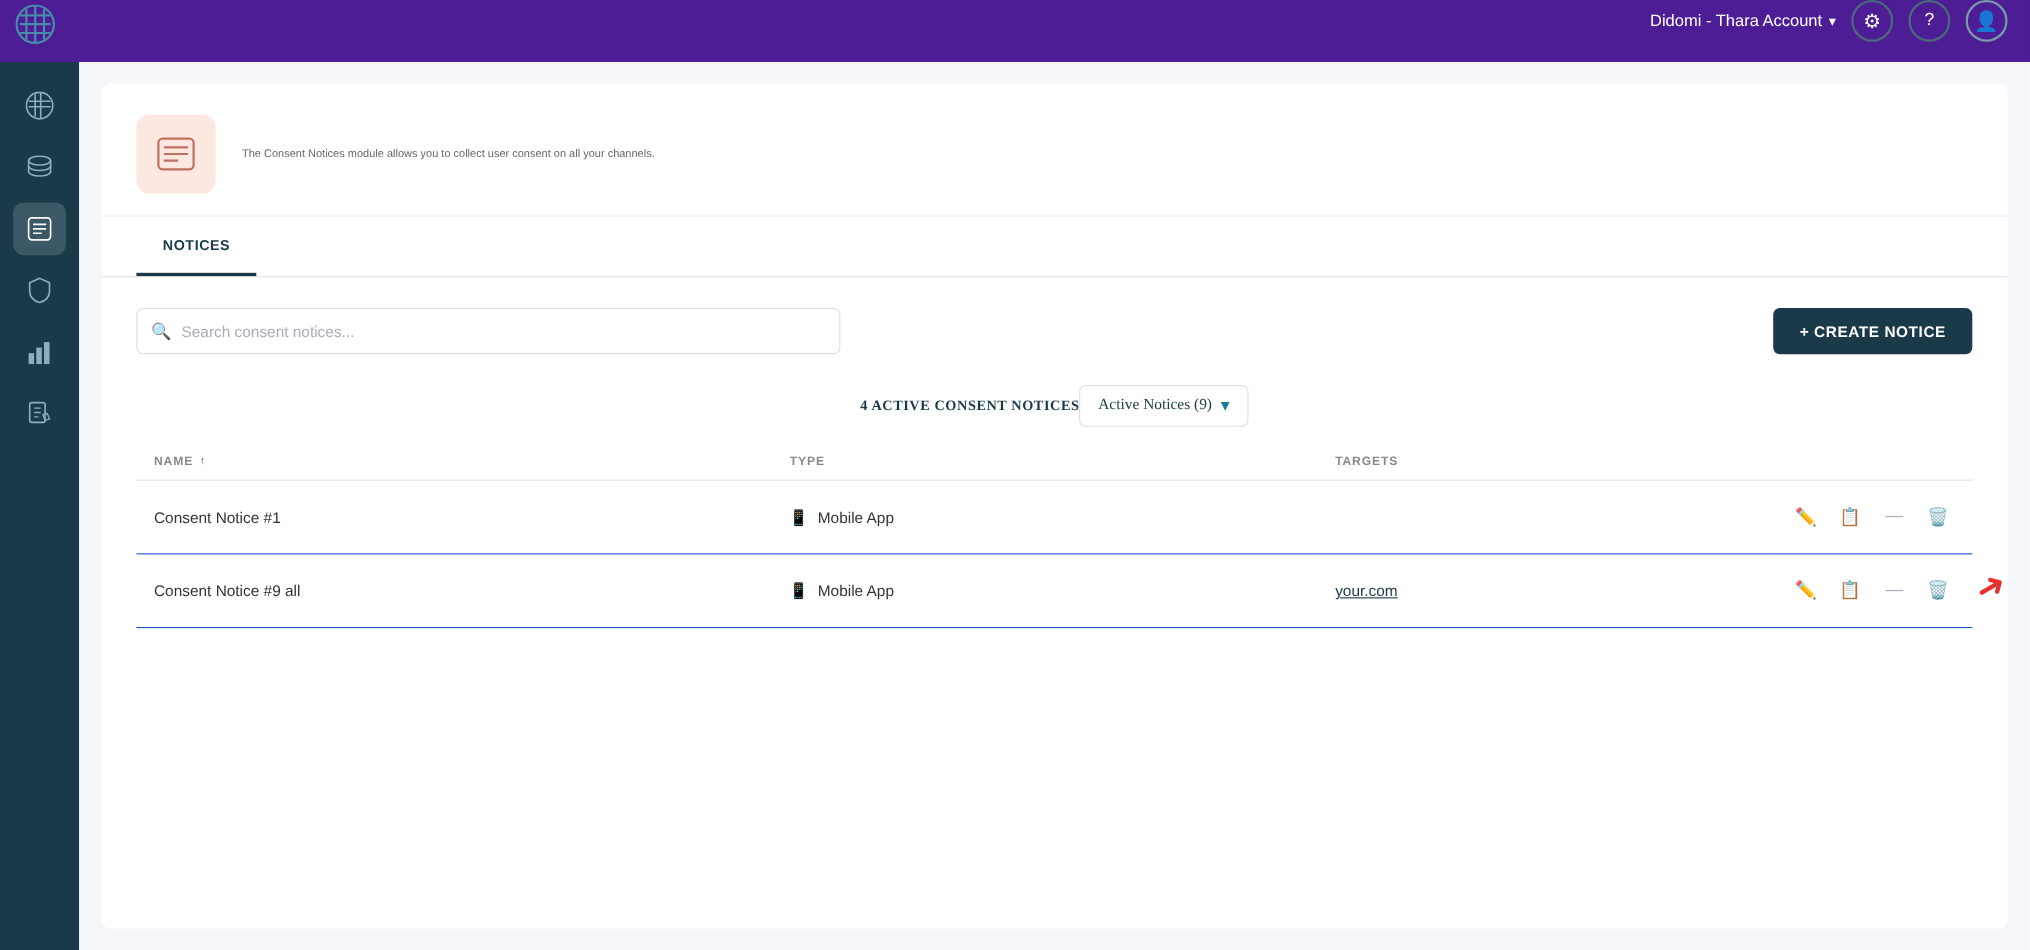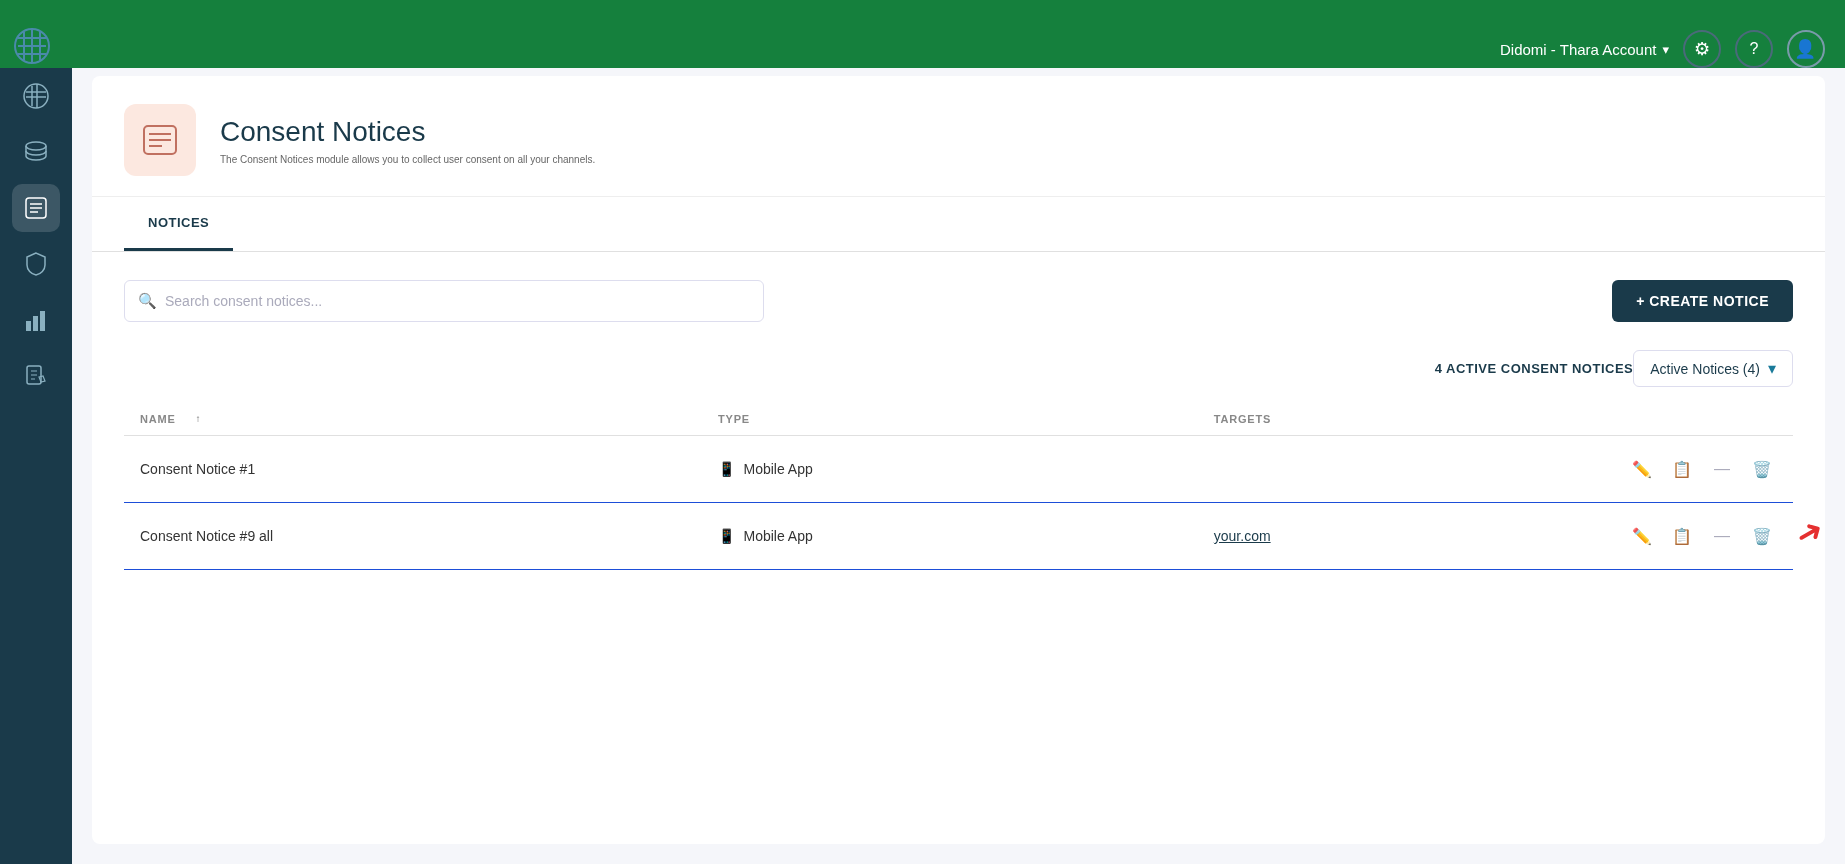--- a/index.html
+++ b/index.html
@@ -1,21 +1,21 @@
 <!DOCTYPE html>
 <html><head>
   <meta charset="utf-8">
   <style>
     * { box-sizing: border-box; margin: 0; padding: 0; }
     body { font-family: 'Segoe UI', Arial, sans-serif; background: #f5f6fa; display: flex; height: 864px; overflow: hidden; }
 
     
     .top-nav {
-      position: fixed; top: 0; left: 0; right: 0; height: 68px;
-      background: #15803d; display: flex; align-items: flex-end; justify-content: flex-end;
+      position: fixed; top: 0; left: 0; right: 0; height: 56px;
+      background: #4c1d95; display: flex; align-items: flex-start; justify-content: flex-end;
       padding: 0 20px; z-index: 100;
     }
     .top-nav-left { position: absolute; left: 0; display: flex; align-items: center; padding-left: 10px; }
     .logo-icon { width: 44px; height: 44px; display: flex; align-items: center; justify-content: center; }
     .logo-svg { width: 36px; height: 36px; }
     .top-nav-right { display: flex; align-items: center; gap: 14px; }
     .account-selector { display: flex; align-items: center; gap: 6px; color: #fff; font-size: 15px; cursor: pointer; }
     .account-selector .chevron { color: #fff; font-size: 13px; }
     .nav-icon-btn {
       width: 38px; height: 38px; border-radius: 50%; border: 2px solid #4a6a7a;
@@ -92,22 +92,23 @@
     }
     .search-input::placeholder { color: #aab; }
     .create-btn {
       margin-left: auto; background: #1a3a4a; color: #fff; border: none;
       padding: 13px 24px; border-radius: 6px; font-size: 14px; font-weight: 700;
       letter-spacing: 0.5px; cursor: pointer; white-space: nowrap;
     }
 
     
     .notices-header {
-      display: flex; align-items: center; justify-content: flex-end;
+      display: flex; align-items: center; justify-content: center;
       margin-bottom: 16px;
+      font-family: Liberation Serif, serif;
     }
     .notices-count-label {
       font-size: 13px; font-weight: 700; color: #1a3a4a; letter-spacing: 0.5px;
       text-transform: uppercase;
     }
     .filter-dropdown {
       display: flex; align-items: center; gap: 8px;
       border: 1px solid #dde; border-radius: 6px; padding: 8px 16px;
       font-size: 14px; color: #1a3a4a; cursor: pointer; background: #fff;
     }
@@ -219,21 +220,20 @@
     <div class="page-header">
       <div class="header-icon-wrap">
         <svg width="44" height="44" viewBox="0 0 44 44" fill="none" xmlns="http://www.w3.org/2000/svg">
           <rect x="6" y="8" width="32" height="28" rx="4" fill="none" stroke="#c07060" stroke-width="2"></rect>
           <line x1="11" y1="16" x2="33" y2="16" stroke="#c07060" stroke-width="2"></line>
           <line x1="11" y1="22" x2="33" y2="22" stroke="#c07060" stroke-width="2"></line>
           <line x1="11" y1="28" x2="24" y2="28" stroke="#c07060" stroke-width="2"></line>
         </svg>
       </div>
       <div class="header-text-wrap">
-        <div class="page-title">Consent Notices</div>
         <div class="page-subtitle">The Consent Notices module allows you to collect user consent on all your channels.</div>
       </div>
     </div>
 
     <div class="tabs-bar">
       <div class="tab active">
         <span>NOTICES</span>
       </div>
     </div>
 
@@ -245,31 +245,31 @@
           <input class="search-input" type="text" placeholder="Search consent notices..." style="">
         </div>
         <button class="create-btn">
           <span>+ CREATE NOTICE</span>
         </button>
       </div>
 
       <div class="notices-header">
         <div class="notices-count-label">4 ACTIVE CONSENT NOTICES</div>
         <div class="filter-dropdown">
-          <span>Active Notices (4)</span>
+          <span>Active Notices (9)</span>
           <span class="chev">▾</span>
         </div>
       </div>
 
       <div class="table-relative">
         <table class="notices-table">
           <thead>
             <tr>
               <th style="width:35%">
-                <div style="display:flex;align-items:flex-start;gap:20px;">
+                <div style="display:flex;align-items:flex-start;gap:6px;">
                   <span>NAME</span>
                   <span class="sort-arrow">↑</span>
                 </div>
               </th>
               <th style="width:30%">TYPE</th>
               <th style="width:25%">TARGETS</th>
               <th style="width:10%"></th>
             </tr>
           </thead>
           <tbody>

